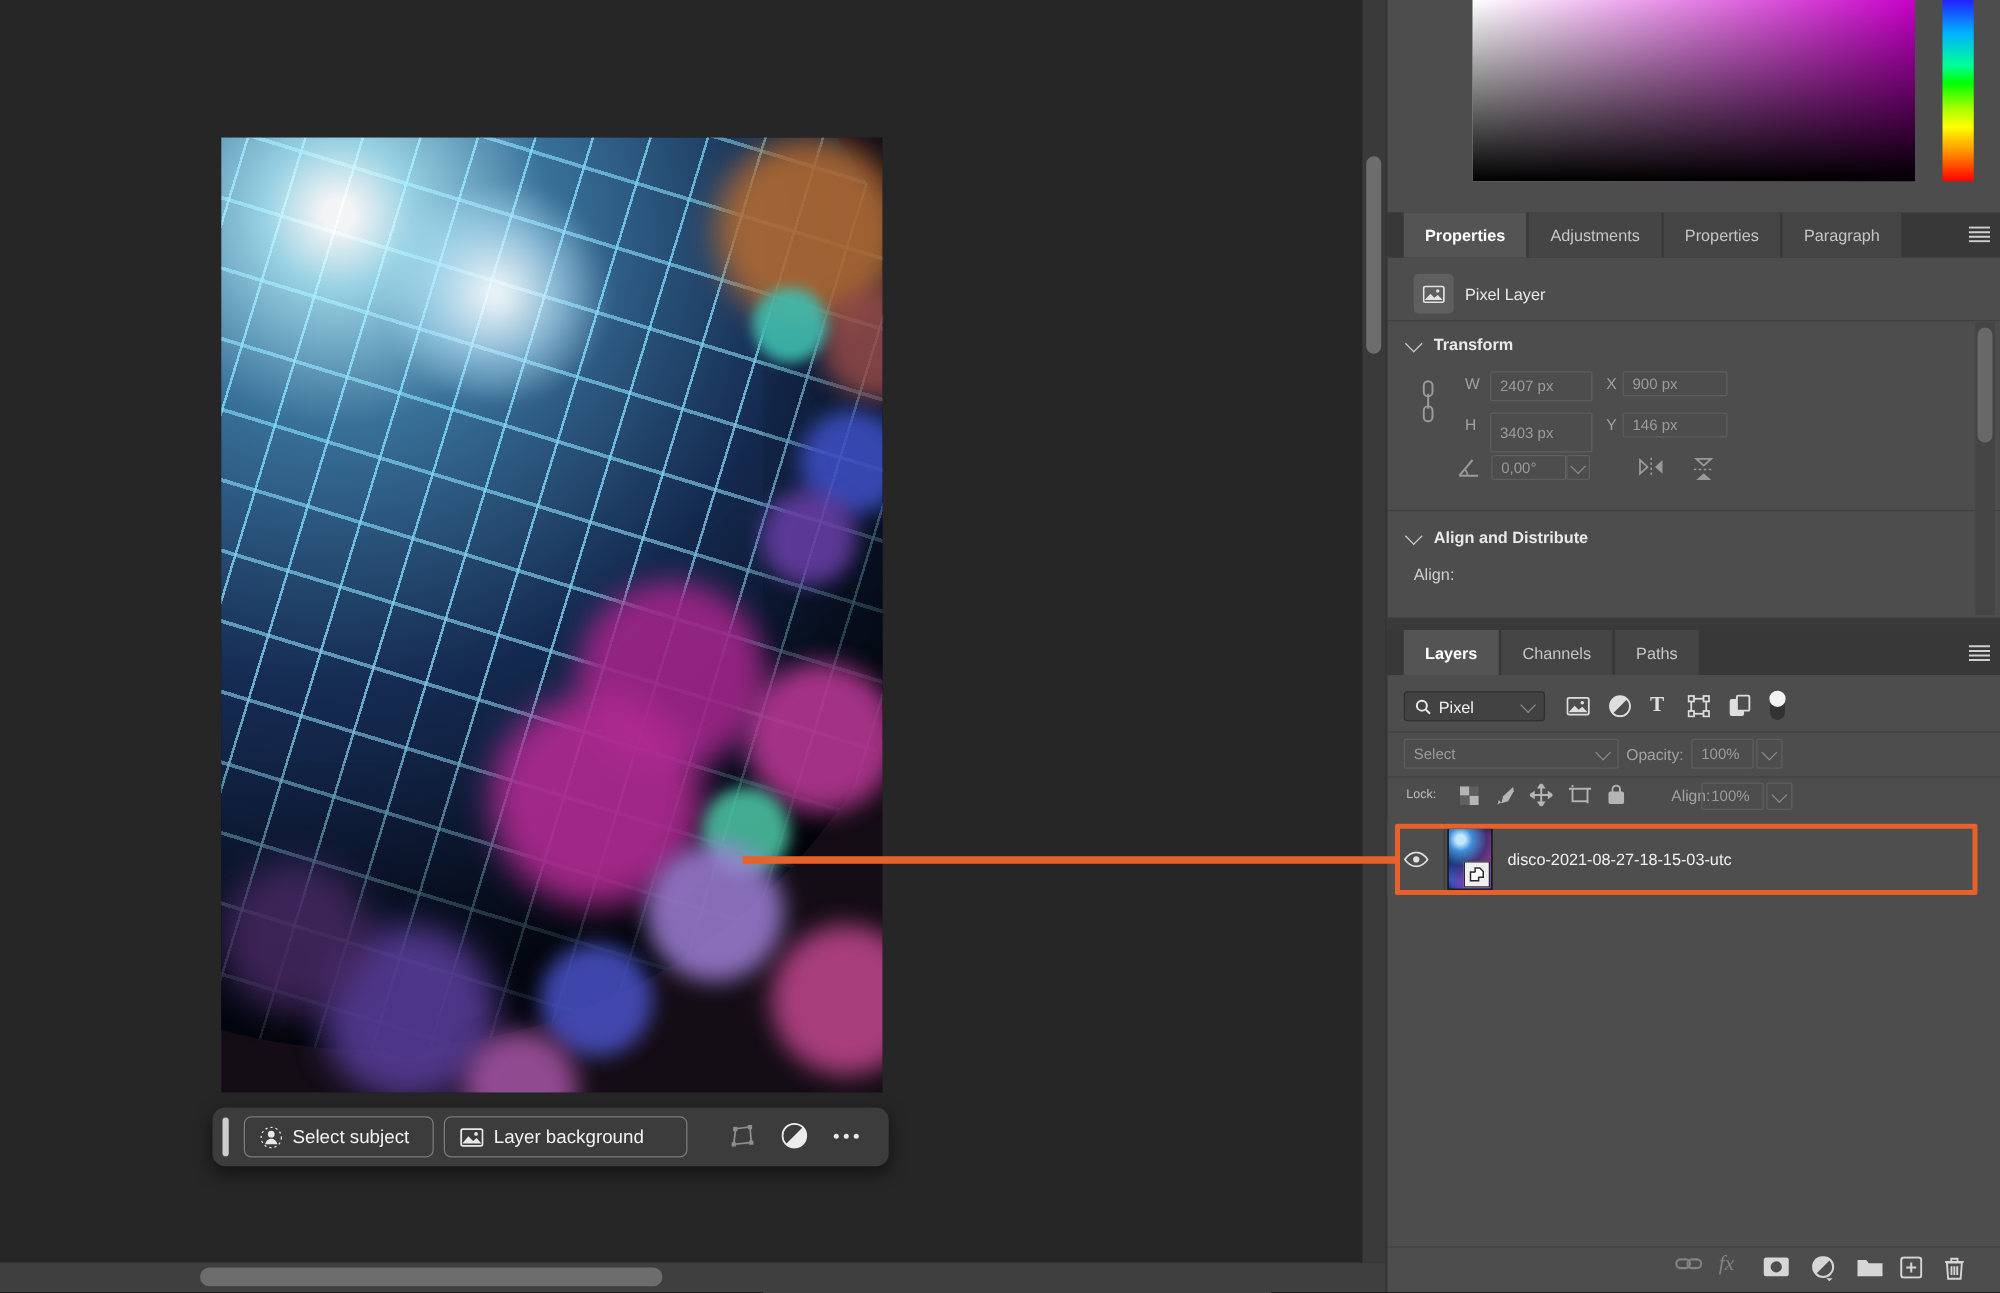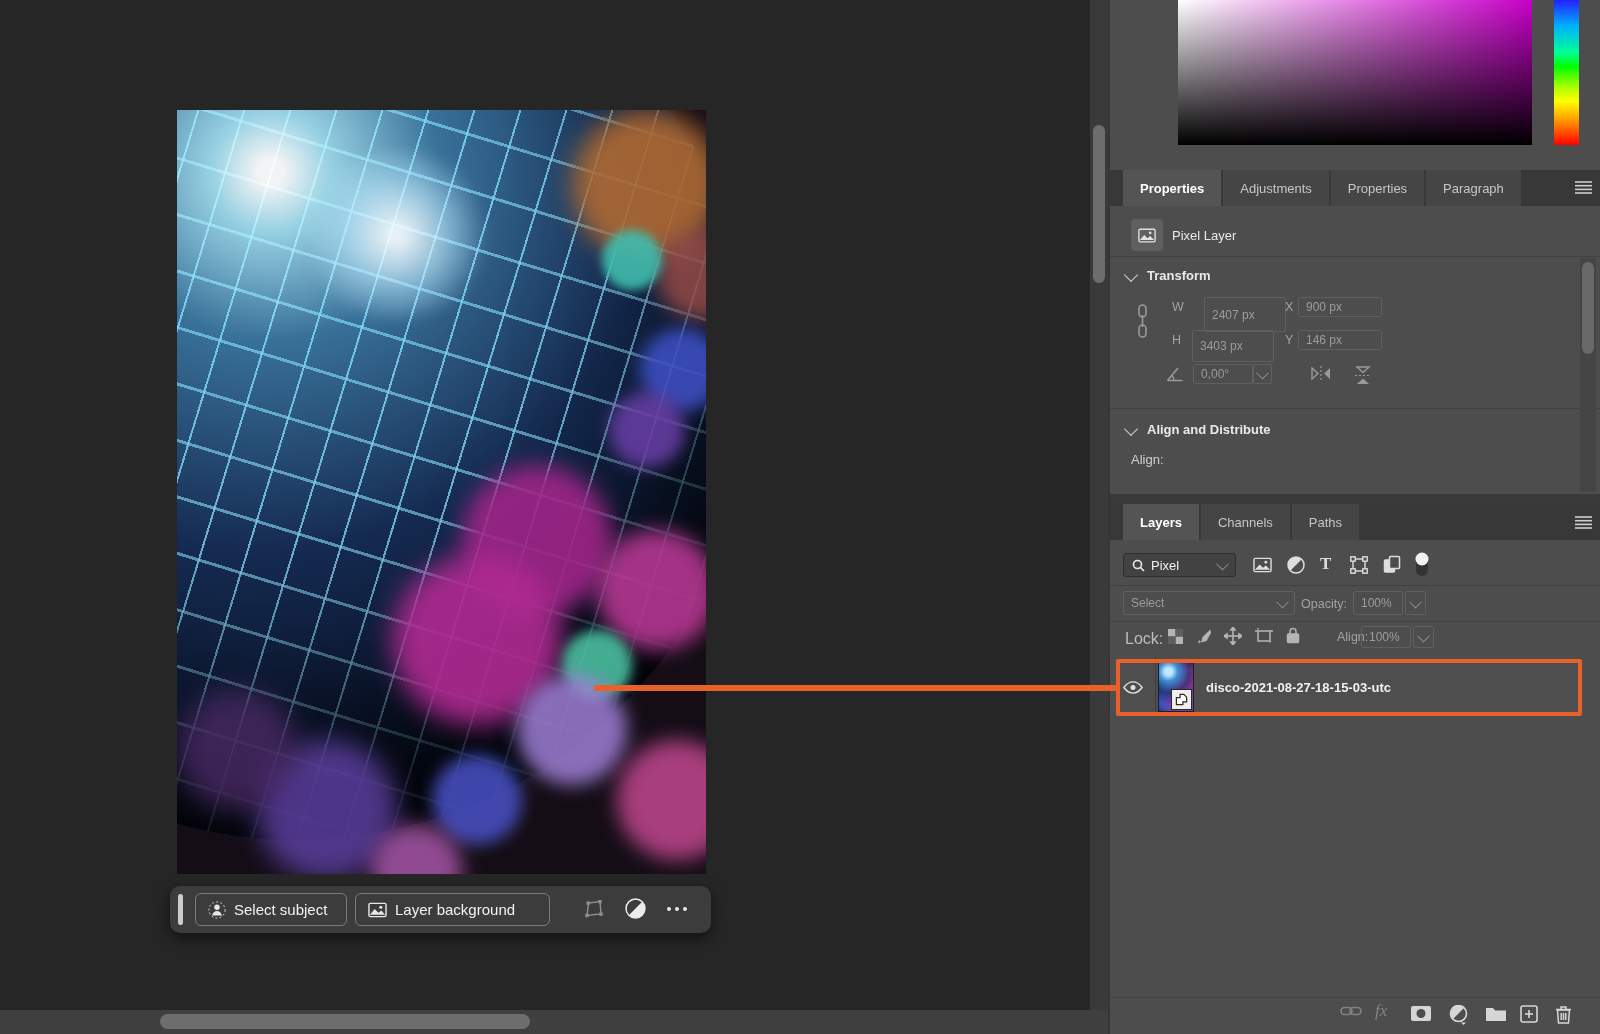--- a/index.html
+++ b/index.html
@@ -213,21 +213,21 @@
 
       <span class="abs" style="left:26px;top:97px;">
         <svg width="13" height="36" viewBox="0 0 13 36" fill="none" stroke="#9a9a9a" stroke-width="1.6">
           <rect x="3" y="2" width="7" height="12" rx="3.5"></rect>
           <rect x="3" y="22" width="7" height="12" rx="3.5"></rect>
           <line x1="6.5" y1="12" x2="6.5" y2="24"></line>
         </svg>
       </span>
 
       <div class="abs lbl" style="left:62px;top:94px;">W</div>
-      <div class="abs field" style="left:94px;top:91px;width:82px;height:35px;">
+      <div class="abs field" style="left:82px;top:91px;width:82px;height:24px;">
           <span>2407 px</span>
         </div>
       <div class="abs lbl" style="left:175px;top:94px;">X</div>
       <div class="abs field" style="left:188px;top:91px;width:84px;height:20px;">
           <span>900 px</span>
         </div>
 
       <div class="abs lbl" style="left:62px;top:127px;">H</div>
       <div class="abs field" style="left:82px;top:124px;width:82px;height:32px;">
           <span>3403 px</span>
@@ -355,21 +355,21 @@
       <div class="abs lbl" style="left:191px;top:57px;">Opacity:</div>
       <div class="abs field" style="left:243px;top:51px;width:50px;height:24px;">
           <span>100%</span>
         </div>
       <div class="abs chevbox" style="left:295px;top:51px;width:21px;height:24px;">
           <span class="chev"></span>
         </div>
 
       <div class="abs divider" style="top:81px;"></div>
 
-      <div class="abs" style="left:15px;top:90px;font-size:16px;color:#bdbdbd;">Lock:</div>
+      <div class="abs" style="left:15px;top:90px;font-size:10px;color:#bdbdbd;">Lock:</div>
       <span class="abs" style="left:58px;top:89px;">
         <svg width="15" height="15" viewBox="0 0 15 15">
           <rect x="0" y="0" width="7.5" height="7.5" fill="#b5b5b5"></rect>
             <rect x="7.5" y="7.5" width="7.5" height="7.5" fill="#b5b5b5"></rect>
           <rect x="7.5" y="0" width="7.5" height="7.5" fill="#5f5f5f"></rect>
             <rect x="0" y="7.5" width="7.5" height="7.5" fill="#5f5f5f"></rect>
         </svg>
       </span>
       <span class="abs" style="left:86px;top:88px;">
         <svg width="16" height="16" viewBox="0 0 16 16" fill="#b5b5b5">
@@ -403,21 +403,21 @@
         </svg>
       </span>
       <div class="abs lbl" style="left:227px;top:90px;">Align:</div>
       <div class="abs field" style="left:251px;top:86px;width:50px;height:22px;">
           <span>100%</span>
         </div>
       <div class="abs chevbox" style="left:303px;top:86px;width:21px;height:22px;">
           <span class="chev"></span>
         </div>
 
-      <div class="abs layer-row" style="top:118px;height:58px;background:#4e4e4e;font-weight:bold;">
+      <div class="abs layer-row" style="top:118px;height:58px;background:#4e4e4e;">
         <div class="eyecell">
           <svg width="20" height="13" viewBox="0 0 24 15">
             <path d="M1 7.5 C5.5 1.5 9 0.8 12 0.8 C15 0.8 18.5 1.5 23 7.5 C18.5 13.5 15 14.2 12 14.2 C9 14.2 5.5 13.5 1 7.5 Z" fill="none" stroke="#e0e0e0" stroke-width="1.6"></path>
             <circle cx="12" cy="7.5" r="3" fill="#e0e0e0"></circle>
           </svg>
         </div>
         <div class="thumb1">
           <div class="badge">
             <svg width="13" height="13" viewBox="0 0 14 14" fill="none" stroke="#2a2a2a" stroke-width="1.3">
               <rect x="1.5" y="5" width="7" height="7.5" fill="#fff"></rect>

